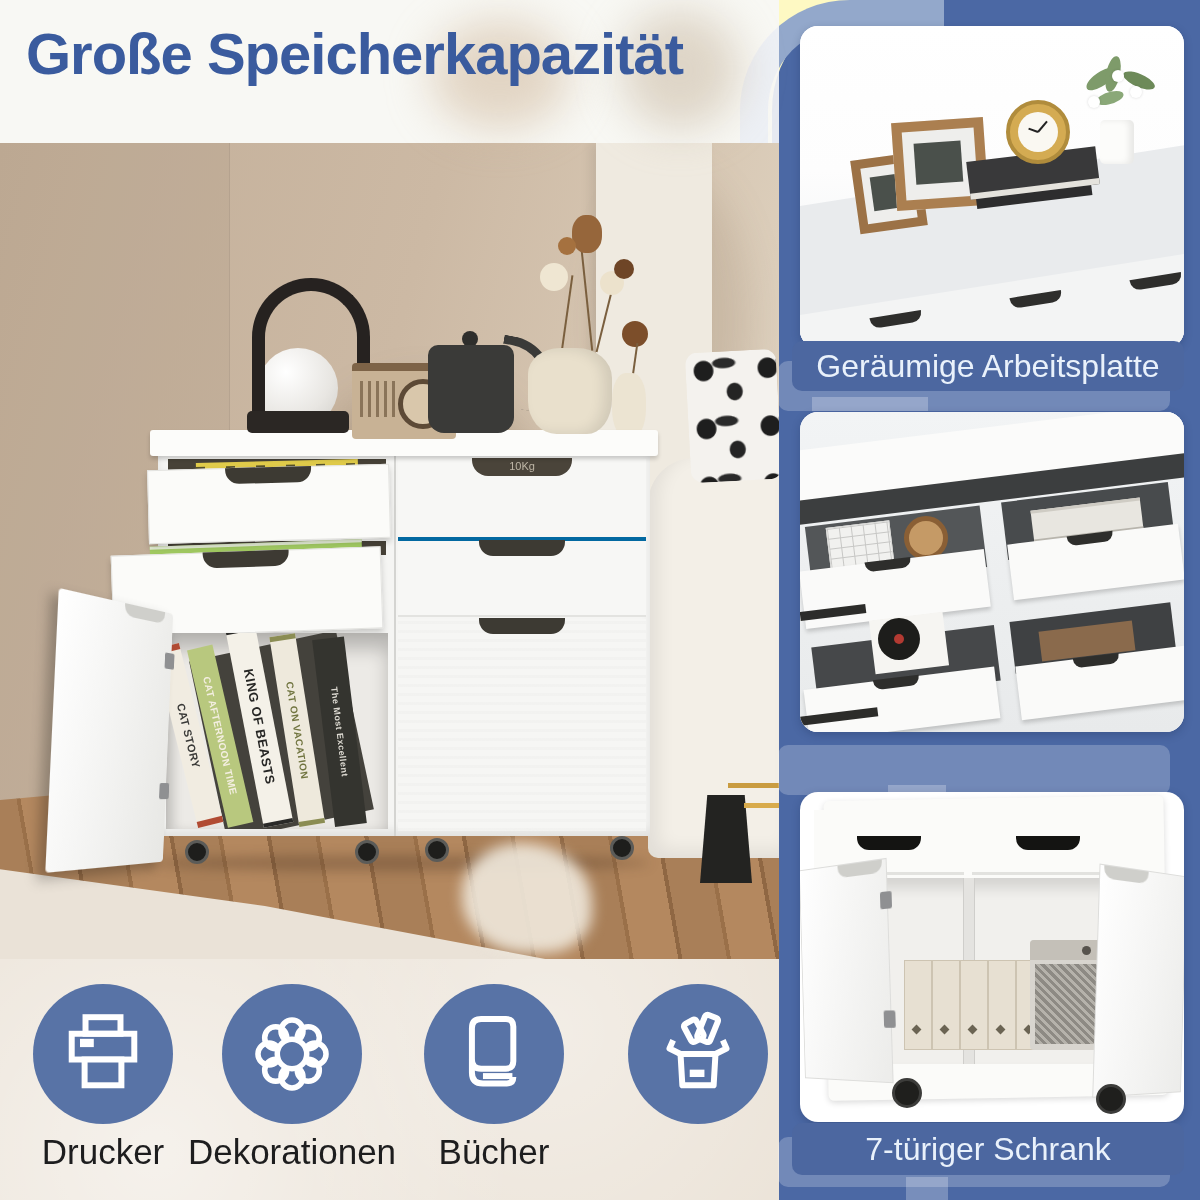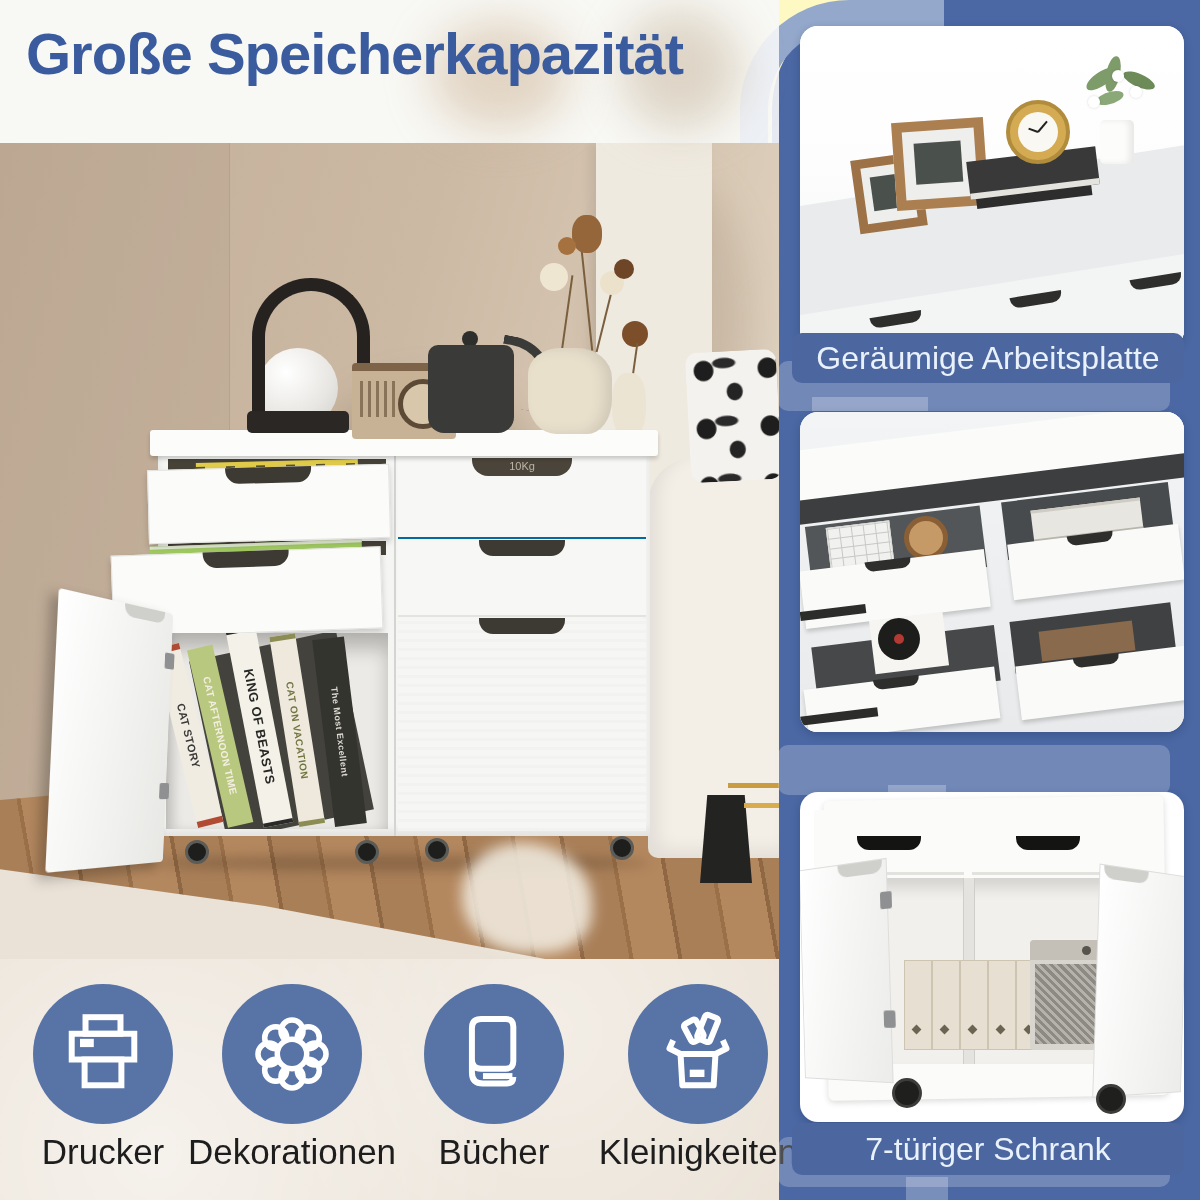--- a/index.html
+++ b/index.html
@@ -25,21 +25,21 @@
         z-index:3;box-shadow:0 3px 8px rgba(20,35,70,.25);}
   .card1{top:26px;height:322px;}
   .card2{top:412px;height:320px;}
   .card3{top:792px;height:330px;}
   .caption-glow{left:778px;width:392px;height:50px;background:rgba(255,255,255,0.22);
                 border-radius:10px;z-index:3;}
   .cg1{top:361px;} .cg2{top:745px;} .cg3{top:1137px;}
   .caption{left:792px;width:392px;height:50px;background:#4c67a0;border-radius:10px;
            color:#e9f1fb;display:flex;align-items:center;justify-content:center;
            font-size:32px;z-index:4;white-space:nowrap;}
-  .cap1{top:333px;} .cap2{top:733px;} .cap3{top:1123px;height:52px;}
+  .cap1{top:341px;} .cap2{top:733px;} .cap3{top:1123px;height:52px;}
 
   
   .c1-bg{left:0;top:0;right:0;bottom:0;background:linear-gradient(180deg,#ffffff 0%,#fdfdfd 45%,#eef0f1 100%);}
   .c1-top{left:-40px;top:150px;width:480px;height:260px;background:#e9ebed;transform:rotate(-9deg);}
   .c1-front{left:-40px;top:258px;width:480px;height:120px;background:#f3f4f4;transform:rotate(-9deg);}
   .c1-notch{width:52px;height:11px;background:#2e2e2c;border-radius:0 0 10px 10px;transform:rotate(-9deg);}
   .frame{background:#eeeeec;}
   .frame1{left:55px;top:130px;width:50px;height:56px;border:9px solid #9c7246;transform:rotate(-8deg);}
   .frame2{left:94px;top:94px;width:72px;height:68px;border:10px solid #ab7f50;transform:rotate(-4deg);}
   .frame-photo{left:15%;top:18%;width:66%;height:60%;background:#4a504b;}
@@ -174,21 +174,21 @@
   .sp3{left:96px;height:192px;width:30px;background:#f4f1e8;color:#262624;font-size:13px;
        border-top:4px solid #2a2a28;border-bottom:4px solid #2a2a28;transform:rotate(-11deg);}
   .sp4{left:132px;height:182px;background:#eee9dc;color:#70743f;font-size:10px;
        border-top:5px solid #8b8d54;border-bottom:5px solid #8b8d54;transform:rotate(-9deg);}
   .sp5{left:168px;height:188px;width:32px;background:#34342f;color:#dddad2;font-size:9px;transform:rotate(-7deg);}
   .open-door{left:40px;top:470px;width:128px;height:248px;border-radius:4px;
              background:linear-gradient(100deg,#ffffff,#e7e7e4);
              transform:perspective(600px) rotateY(38deg) rotate(3deg);transform-origin:right center;
              box-shadow:-8px 6px 12px rgba(0,0,0,.25);}
   .door-notch{position:absolute;right:10px;top:0;width:48px;height:12px;background:#cfcfcb;border-radius:0 0 10px 10px;}
-  .rdrawerA{left:398px;top:316px;width:248px;height:78px;background:#f7f7f5;border-bottom:2px solid #0369a1;}
+  .rdrawerA{left:398px;top:316px;width:248px;height:78px;background:#f7f7f5;border-bottom:5px solid #0369a1;}
   .rdrawerB{left:398px;top:398px;width:248px;height:74px;background:#f7f7f5;border-bottom:2px solid #e3e3e0;}
   .rdoor{left:398px;top:476px;width:248px;height:212px;background:#f6f6f4;
          background-image:repeating-linear-gradient(0deg,rgba(0,0,0,.015) 0 3px,transparent 3px 9px);}
   .notch10{position:absolute;left:50%;transform:translateX(-50%);top:-1px;width:100px;height:18px;
            background:#4a443a;border-radius:0 0 16px 16px;color:#beb6a6;font-size:11px;
            text-align:center;line-height:17px;}
   .caster{position:absolute;width:18px;height:18px;border-radius:50%;background:#1e1e1c;
           border:3px solid #5b5b58;}
   .cab-shadow{left:150px;top:712px;width:500px;height:16px;background:rgba(60,40,25,.28);filter:blur(6px);border-radius:50%;}
 
@@ -488,17 +488,16 @@
       <div class="circle">
         <svg viewBox="0 0 100 100" fill="none" stroke="#ffffff" stroke-width="6.5" stroke-linejoin="round">
           <rect x="38" y="14" width="15" height="22" rx="3" transform="rotate(-28 45 25)"></rect>
           <rect x="53" y="8" width="15" height="28" rx="3" transform="rotate(22 60 22)"></rect>
           <path d="M31 50 H69 L67 84 H33 Z"></path>
           <path d="M31 50 L19 44 L23 35"></path>
           <path d="M69 50 L81 44 L77 35"></path>
           <line x1="41" y1="71" x2="57" y2="71" stroke-width="8"></line>
         </svg>
       </div>
-      <div class="ft-label">Kleinigkeiten</div>
     </div>
 
   </div>
 </div>
 
 </body></html>

